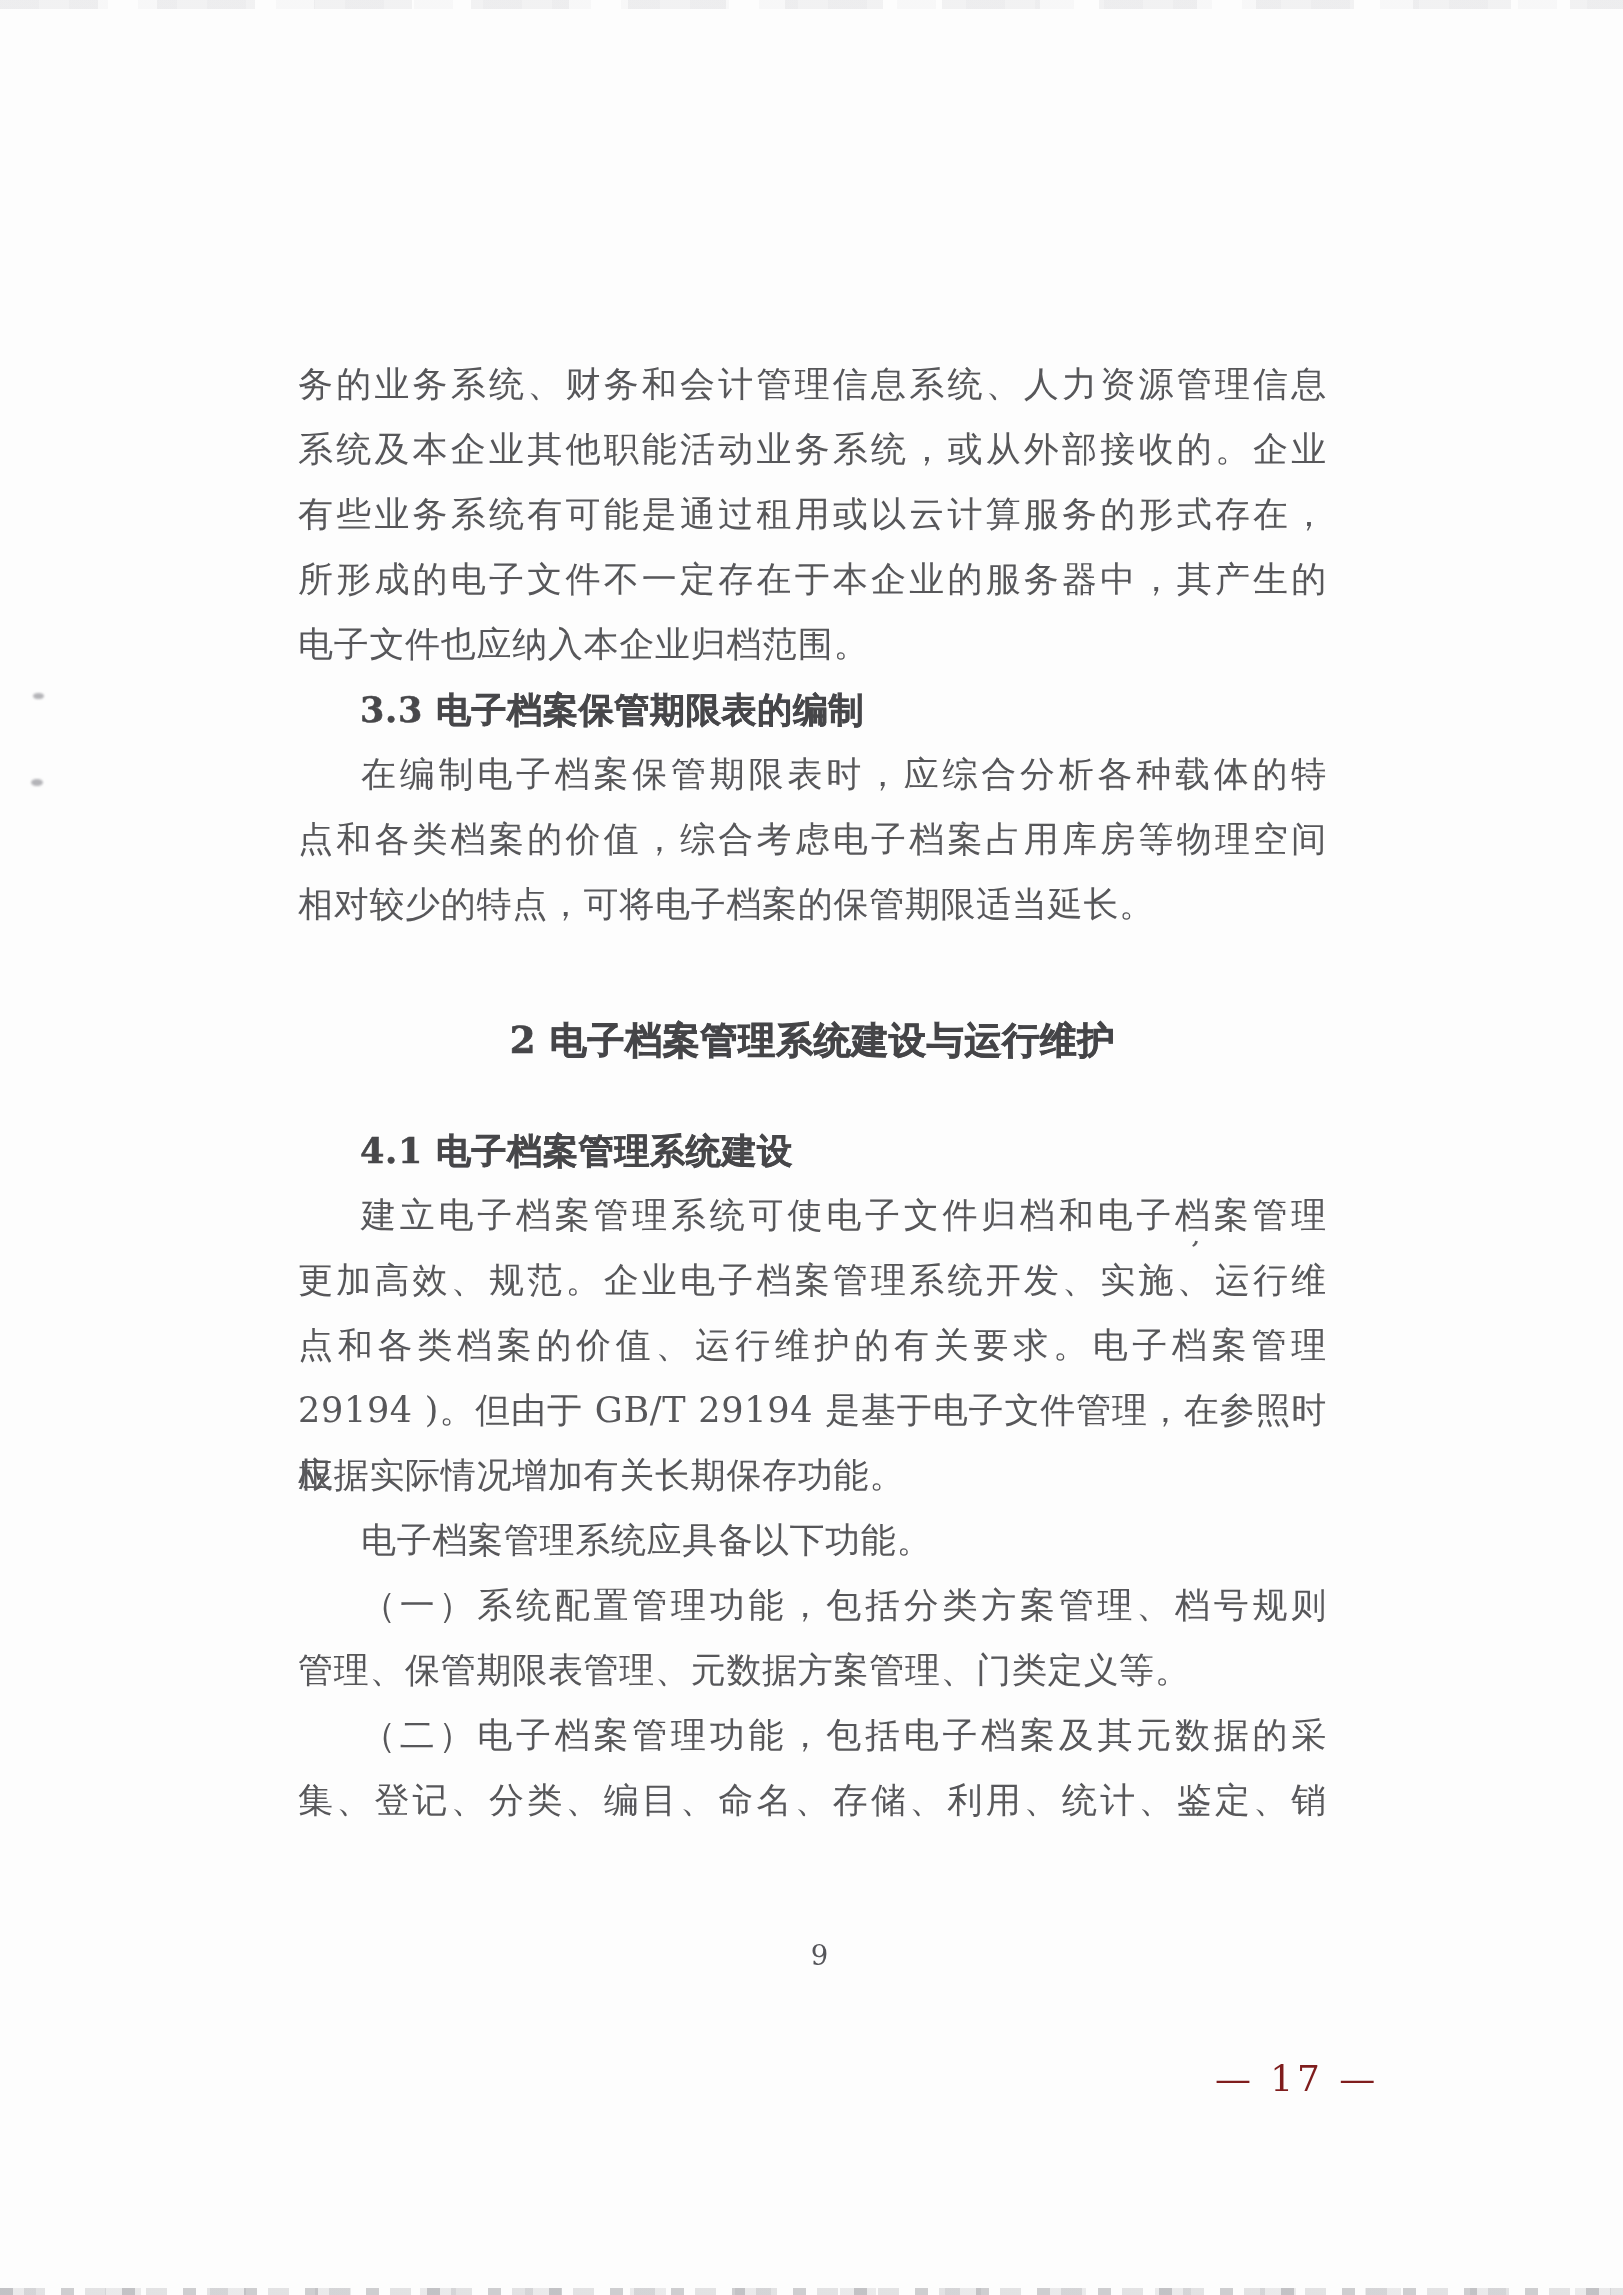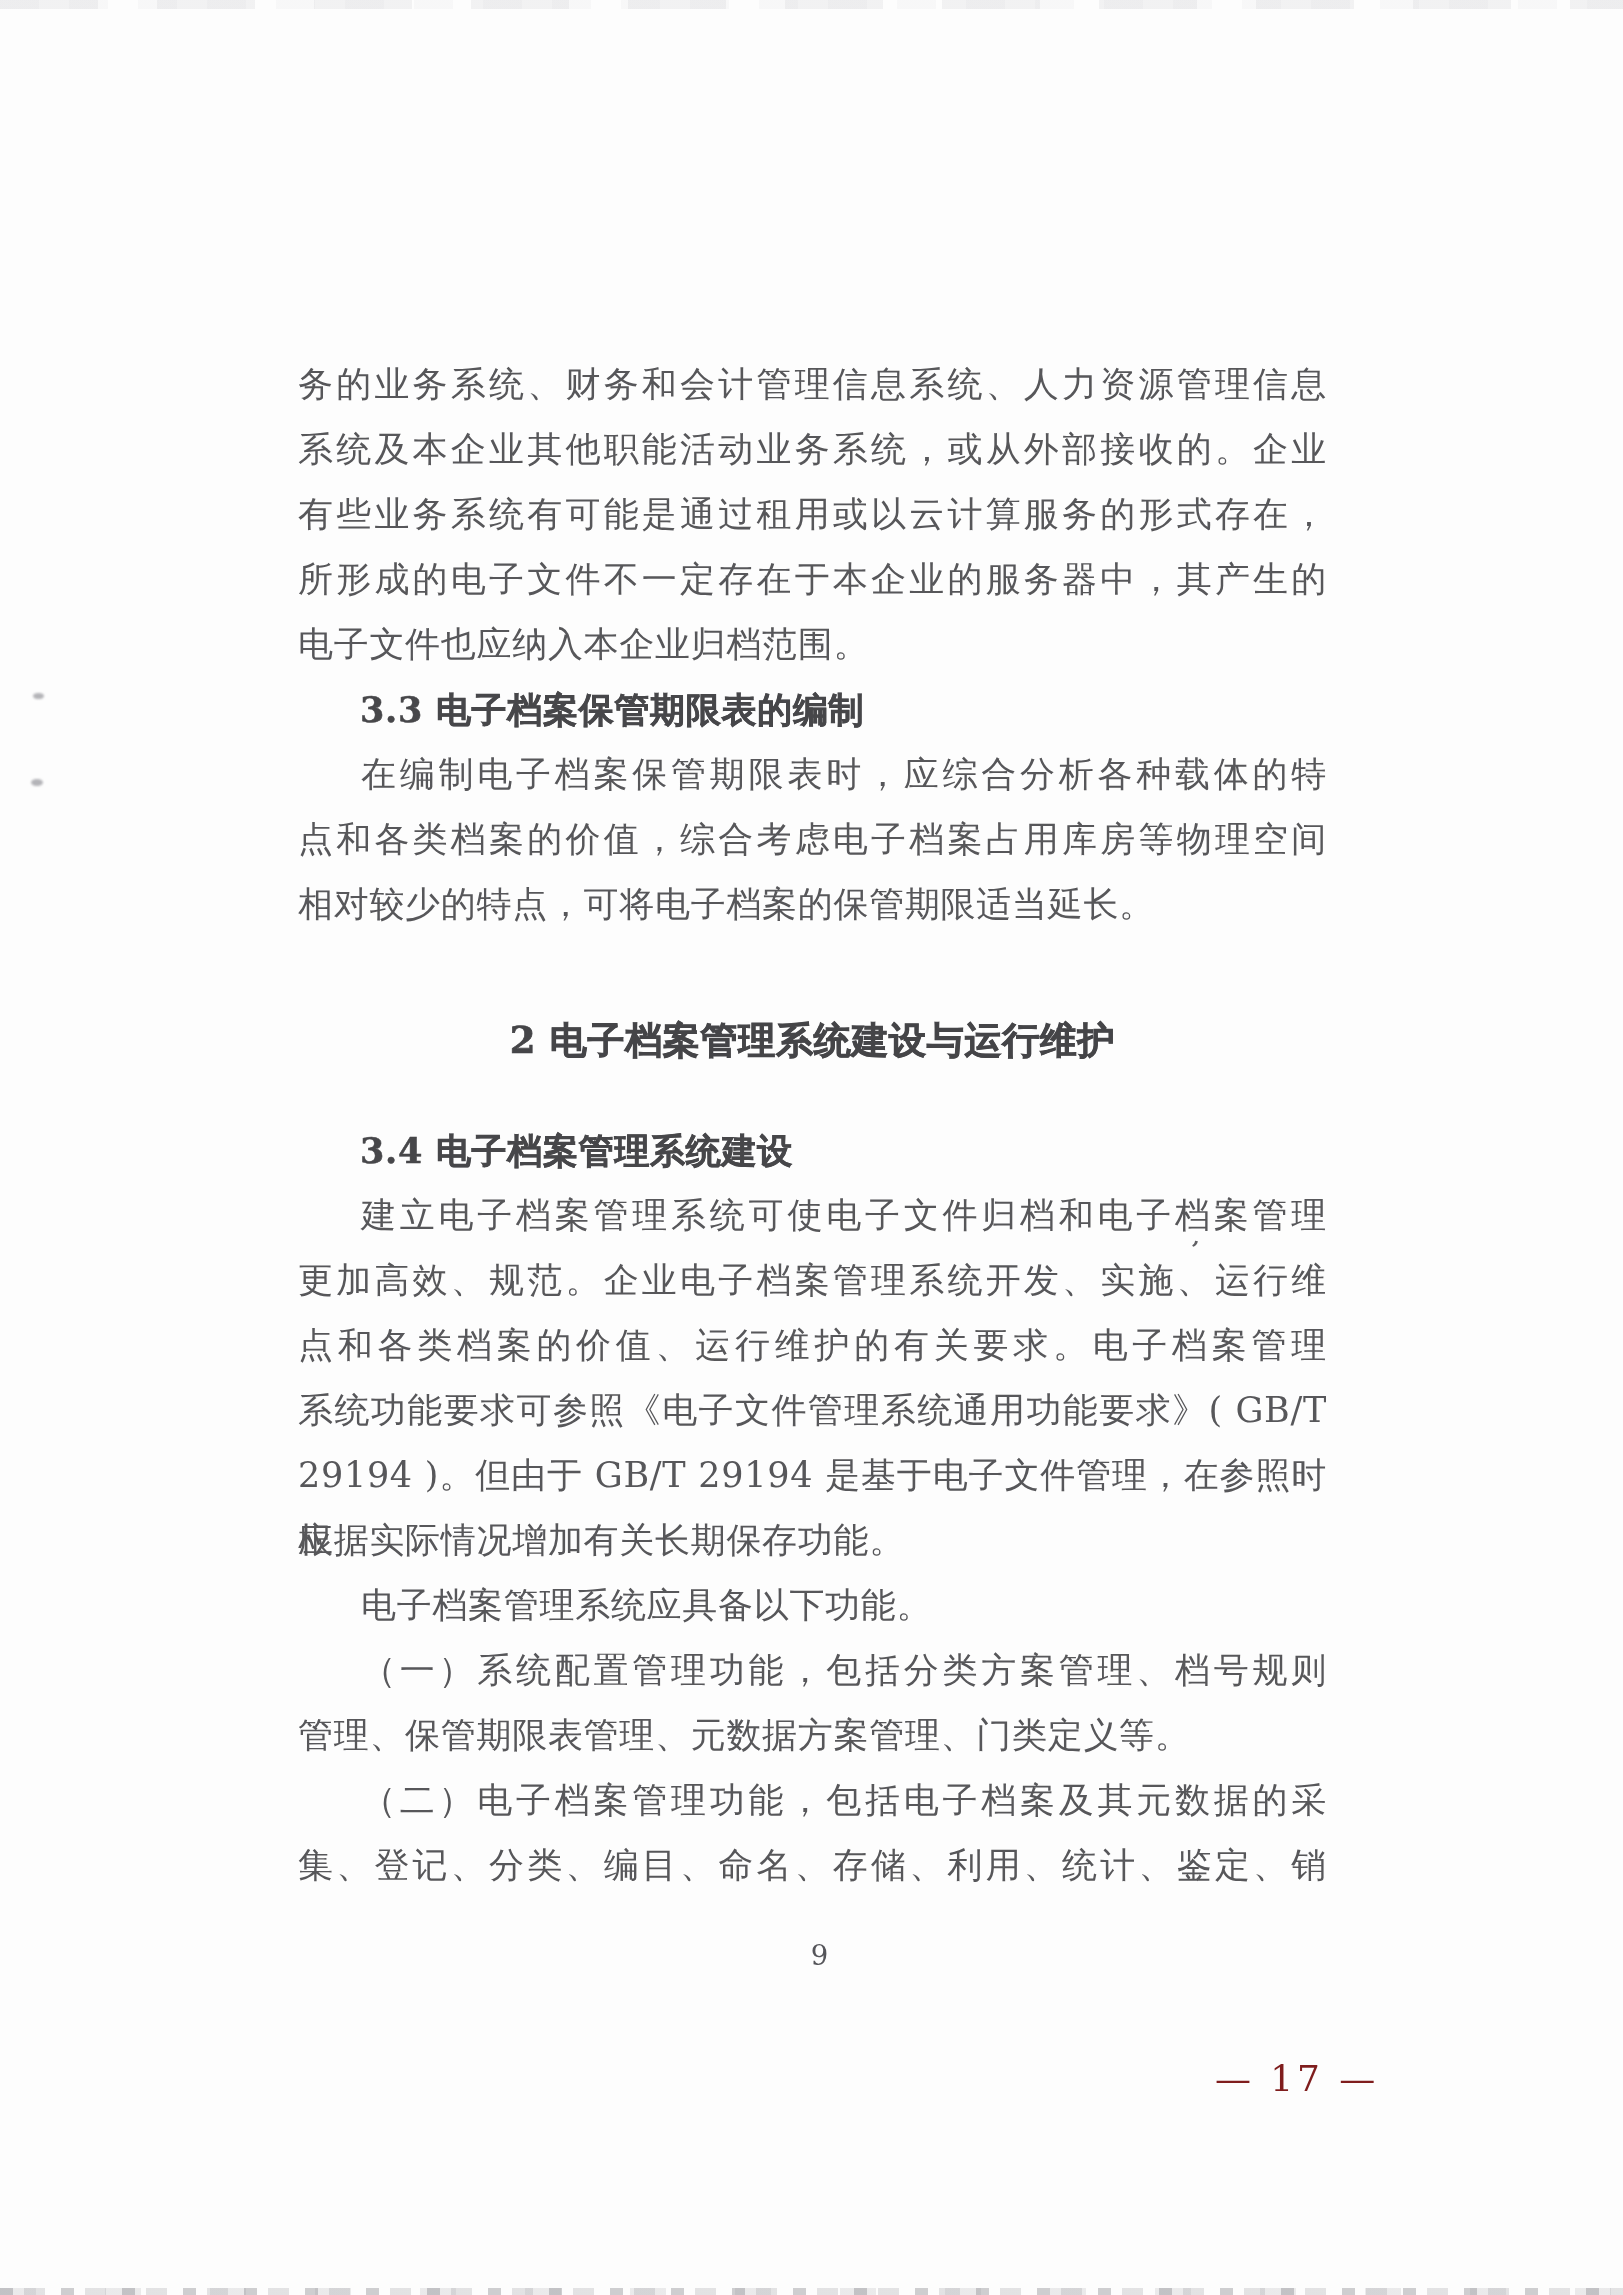--- a/index.html
+++ b/index.html
@@ -138,25 +138,24 @@
       <div class="line style-justify-indent">在编制电子档案保管期限表时，应综合分析各种载体的特</div>
       <div class="line style-justify">点和各类档案的价值，综合考虑电子档案占用库房等物理空间</div>
       <div class="line style-plain">相对较少的特点，可将电子档案的保管期限适当延长。</div>
     </div>
 
   <div class="textgroup" id="group-1">
       <div class="line style-heading-center">2 电子档案管理系统建设与运行维护</div>
     </div>
 
   <div class="textgroup" id="group-2">
-      <div class="line style-heading-indent">3.4 电子档案管理系统建设</div>
+      <div class="line style-heading-indent">4.1 电子档案管理系统建设</div>
       <div class="line style-justify-indent">建立电子档案管理系统可使电子文件归档和电子档案管理</div>
       <div class="line style-justify">更加高效、规范。企业电子档案管理系统开发、实施、运行维</div>
       <div class="line style-justify">点和各类档案的价值、运行维护的有关要求。电子档案管理</div>
-      <div class="line style-justify">系统功能要求可参照《电子文件管理系统通用功能要求》( GB/T</div>
       <div class="line style-justify">29194 )。但由于 GB/T 29194 是基于电子文件管理，在参照时应</div>
       <div class="line style-plain">根据实际情况增加有关长期保存功能。</div>
       <div class="line style-plain-indent">电子档案管理系统应具备以下功能。</div>
       <div class="line style-justify-indent">（一）系统配置管理功能，包括分类方案管理、档号规则</div>
       <div class="line style-plain">管理、保管期限表管理、元数据方案管理、门类定义等。</div>
       <div class="line style-justify-indent">（二）电子档案管理功能，包括电子档案及其元数据的采</div>
       <div class="line style-justify">集、登记、分类、编目、命名、存储、利用、统计、鉴定、销</div>
     </div>
 
   <div class="stray-mark">ʼ</div>

